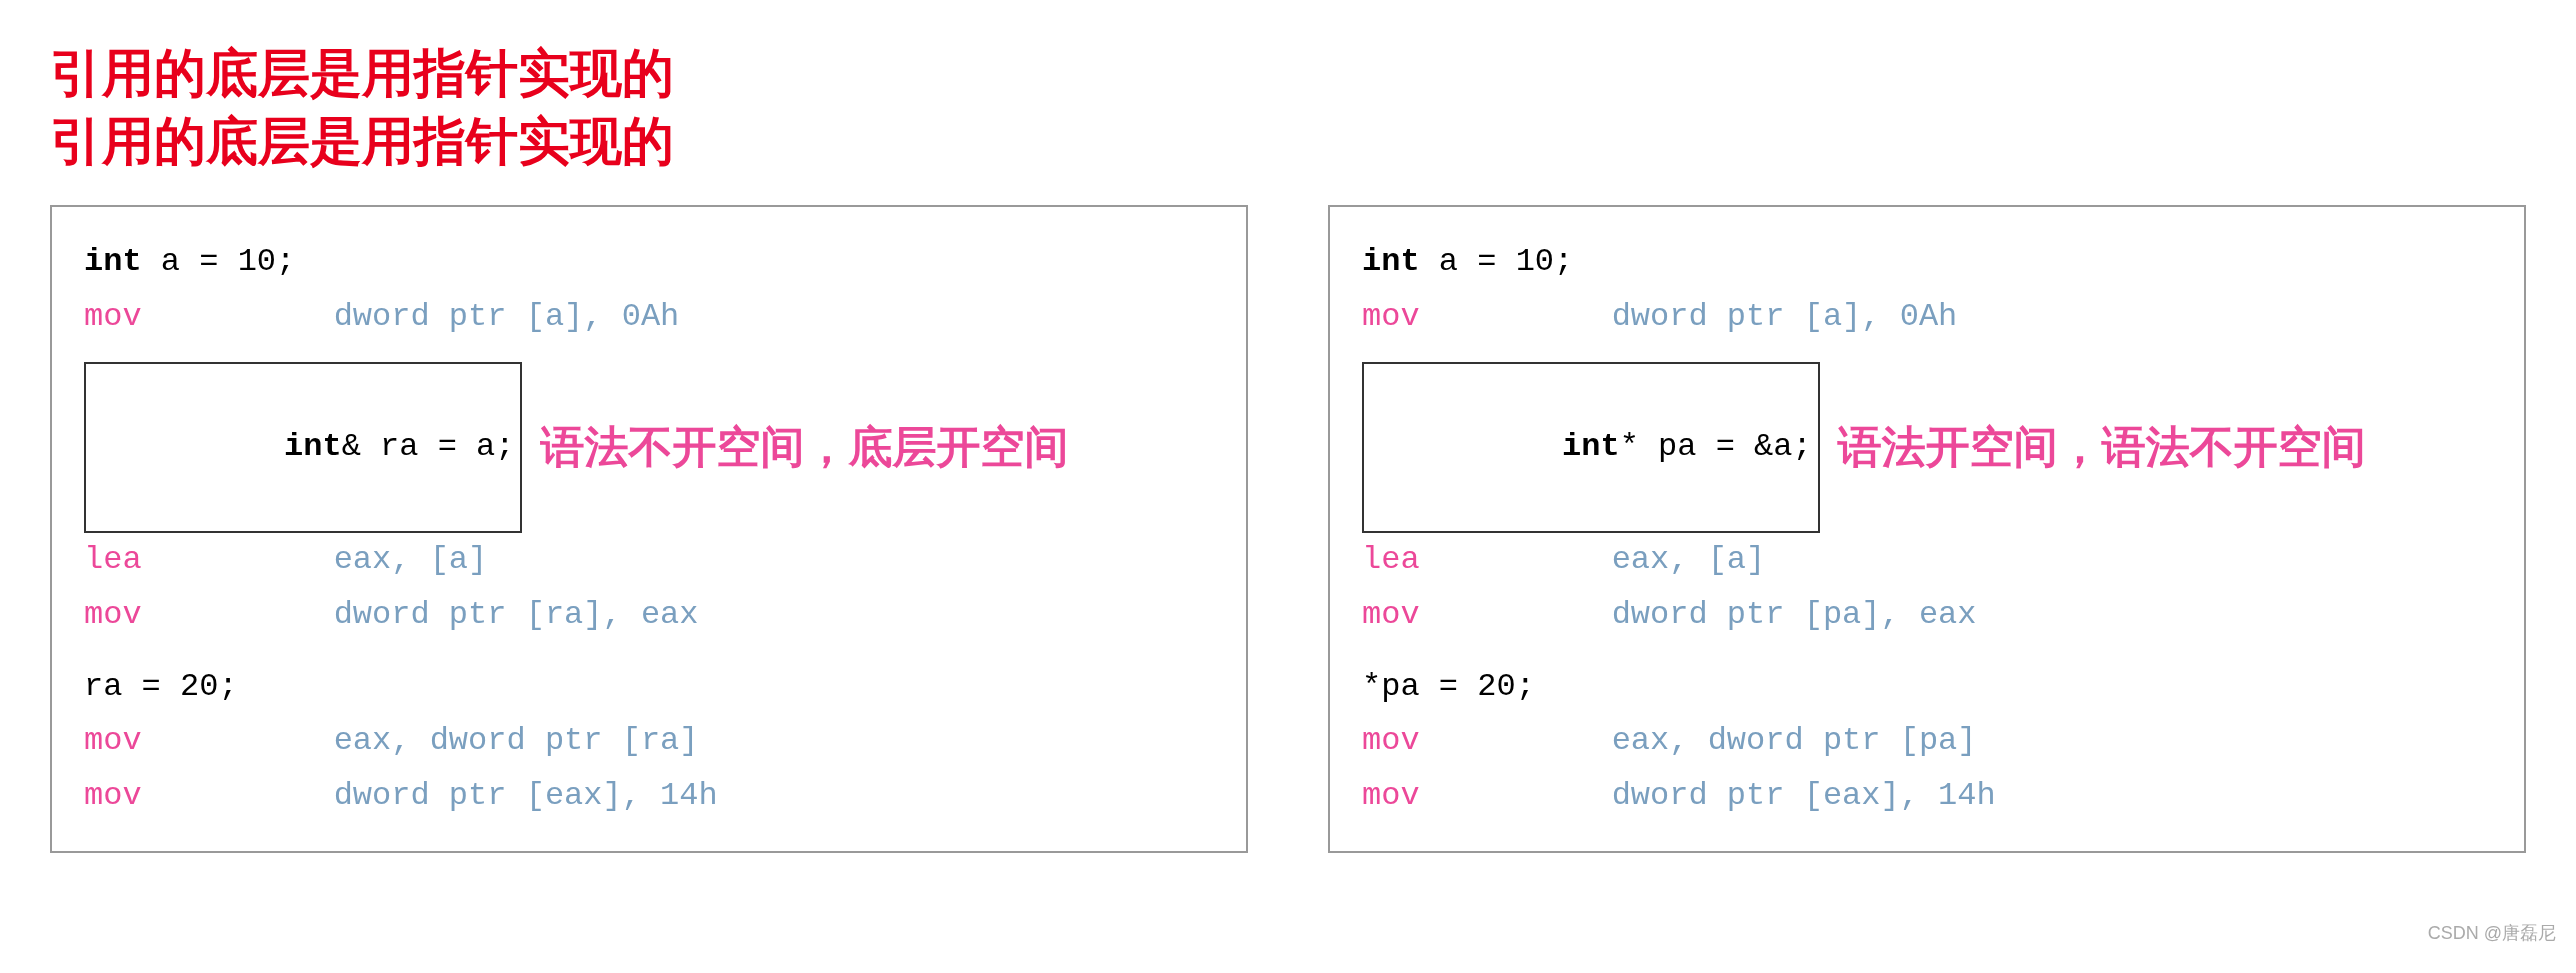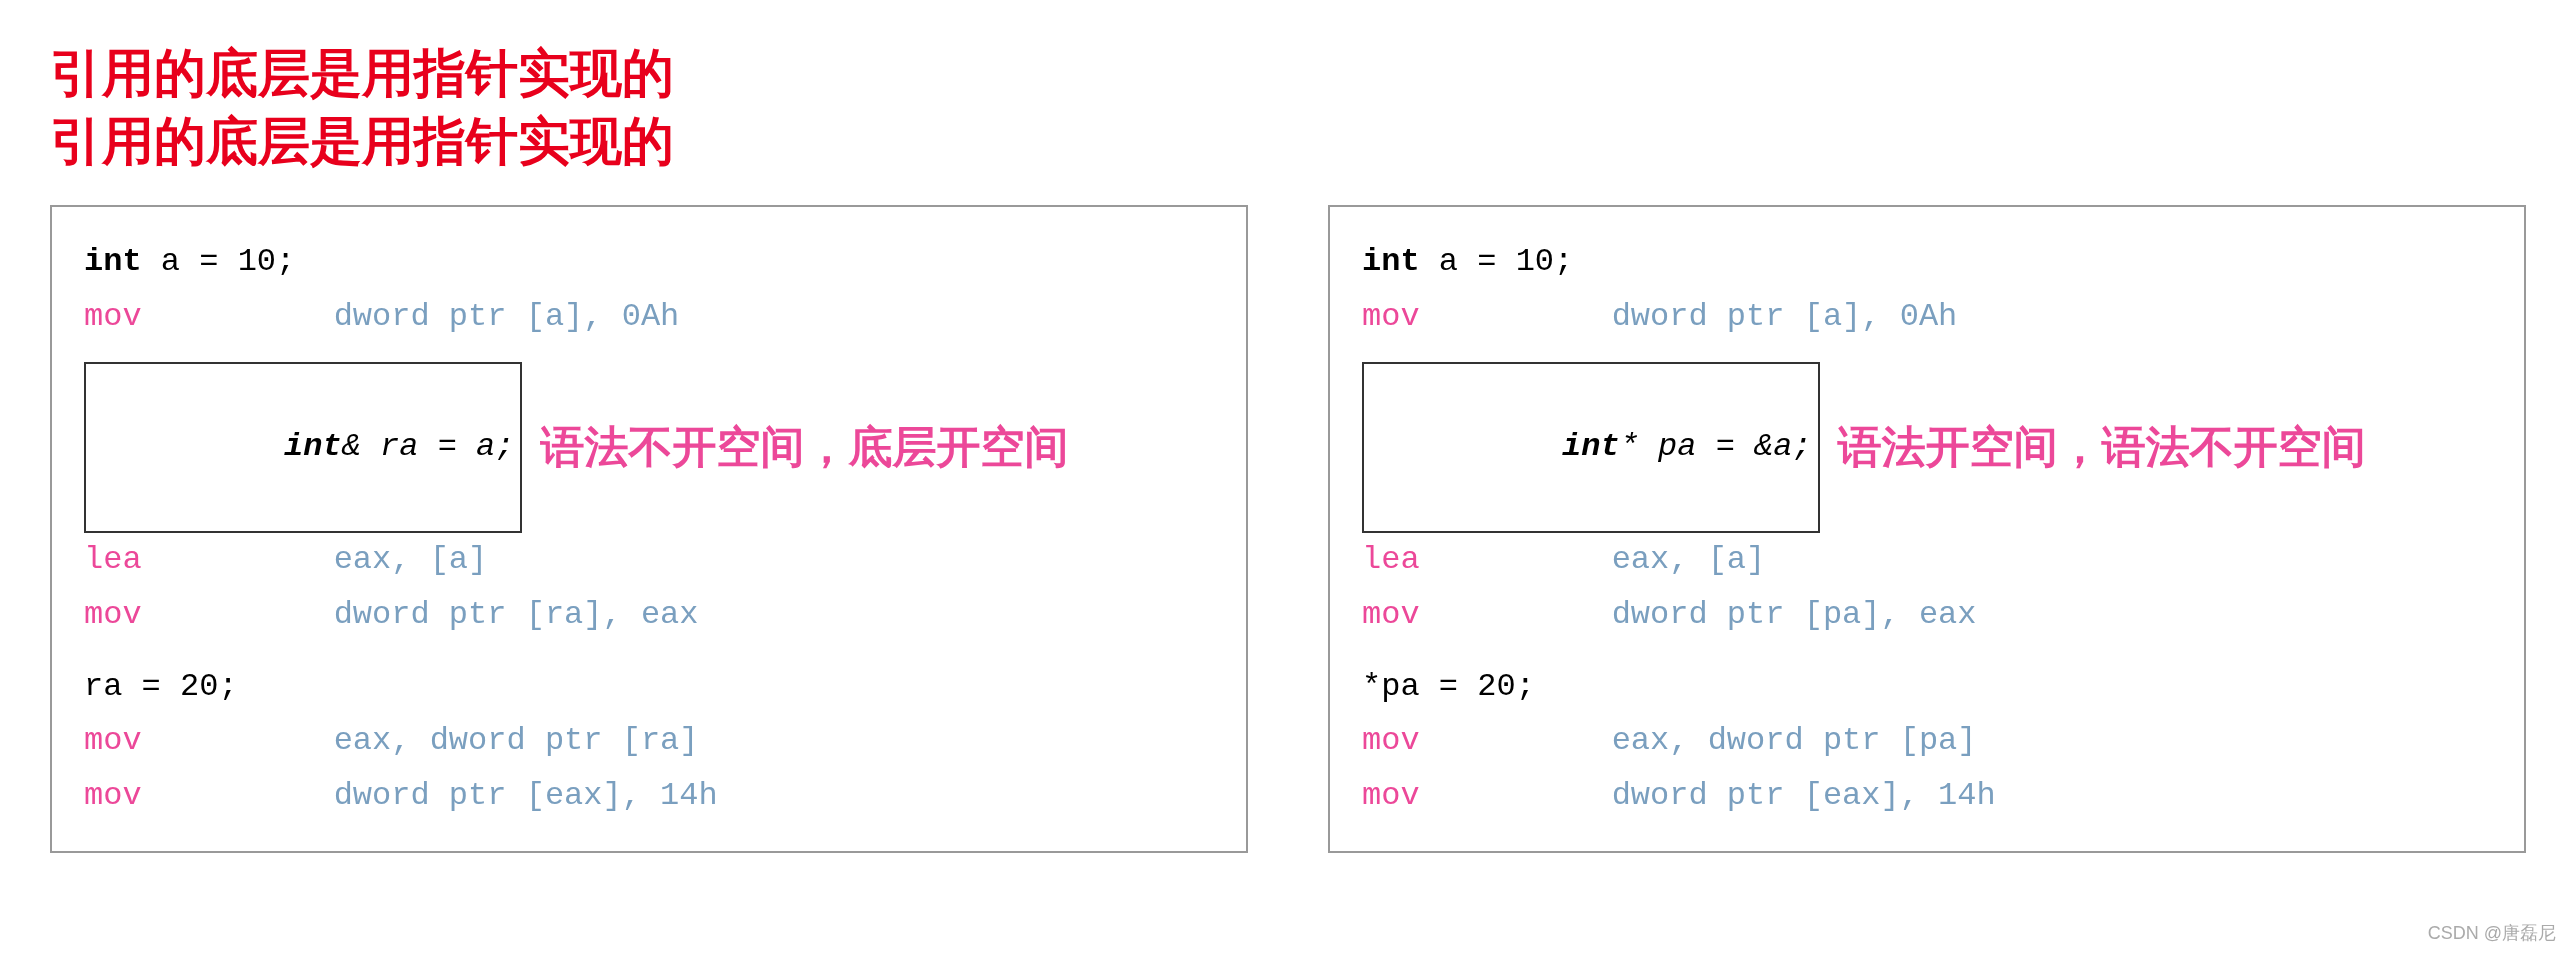--- a/index.html
+++ b/index.html
@@ -43,21 +43,20 @@
       white-space: pre;
     }
     .kw { color: #000; font-weight: bold; }
     .asm-instr { color: #ec4899; }
     .asm-operand { color: #7a9fbf; }
     .highlight-box {
       display: inline-block;
       border: 2.5px solid #333;
       padding: 2px 6px;
       background: #fff;
-      font-style: italic;
     }
     .inline-label {
       font-family: 'SimHei', 'Microsoft YaHei', sans-serif;
       font-size: 44px;
       font-weight: 900;
       color: #ec4899;
       margin-left: 18px;
       white-space: nowrap;
     }
     .spacer { height: 18px; }

